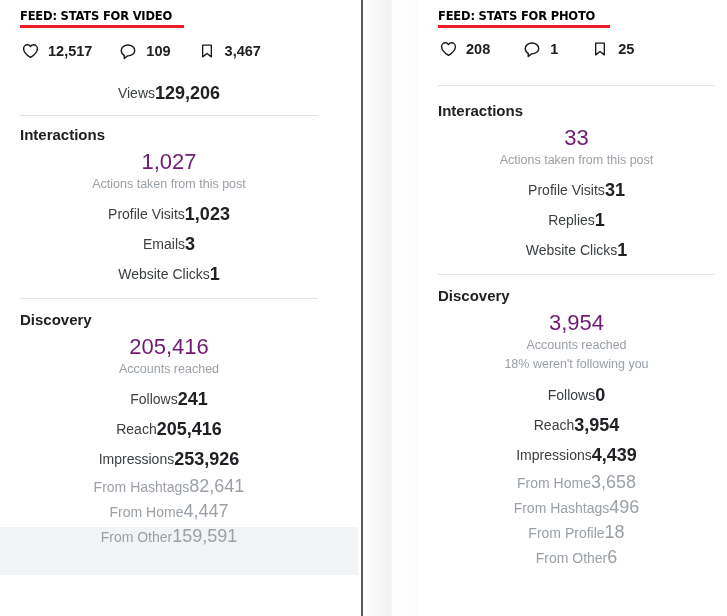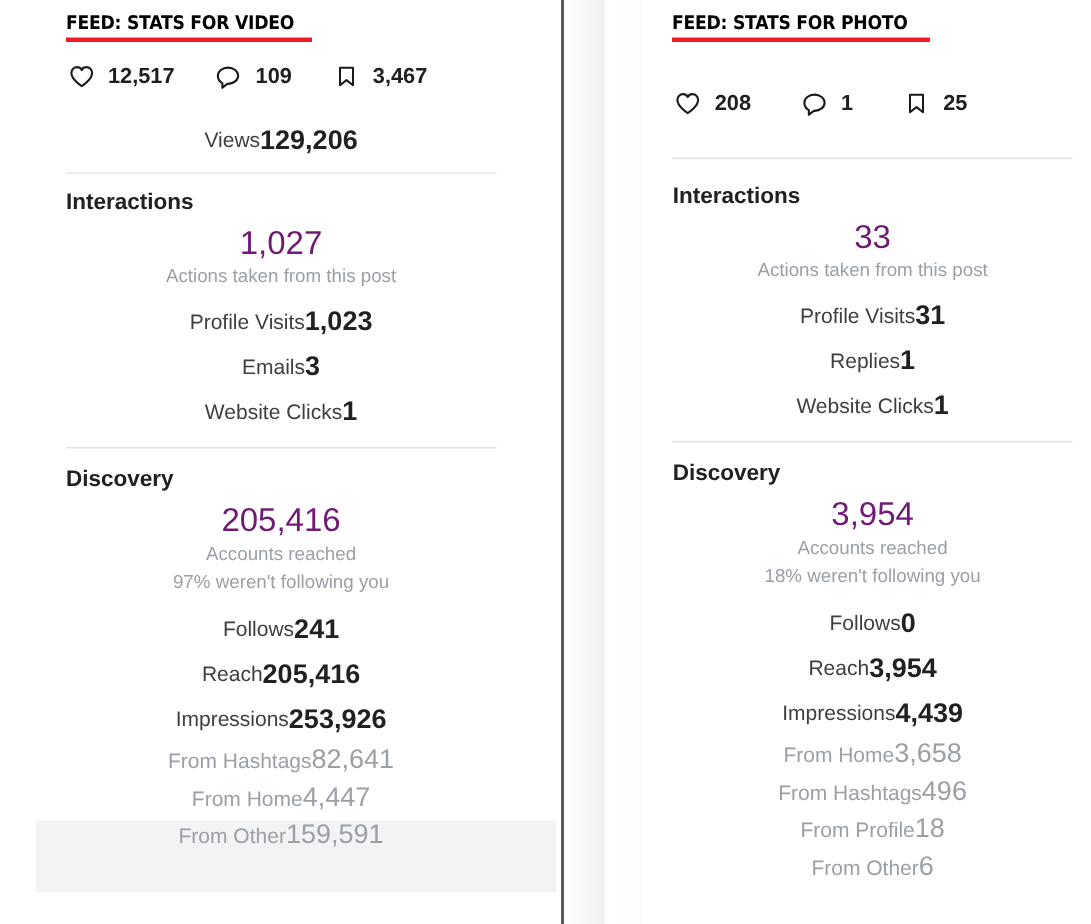--- a/index.html
+++ b/index.html
@@ -26,21 +26,20 @@
   .panel {
     position: relative;
     height: 616px;
     background: #ffffff;
     box-sizing: border-box;
     overflow: hidden;
   }
   .panel-left {
     width: 358px;
     padding: 0 40px 0 20px;
-    margin-left: 24px;
   }
   .divider-wrap {
     width: 60px;
     position: relative;
     height: 616px;
     background: linear-gradient(to right, #ffffff 0%, #f2f2f2 55%, #ffffff 58%, #fcfcfc 100%);
   }
   .divider-line {
     position: absolute;
     left: 3px;
@@ -243,21 +242,20 @@
     <div class="row">
       <span class="label">Website Clicks</span>
       <span class="value">1</span>
     </div>
 
     <div class="hr tight"></div>
 
     <div class="section-title">Discovery</div>
     <div class="big-number">205,416</div>
     <div class="caption">Accounts reached</div>
-    <div class="caption2">97% weren't following you</div>
     <div class="list-gap"></div>
 
     <div class="rows-wrap">
       <div class="highlight-band" style="top:143px;height:48px;left:-20px;right:-40px;"></div>
 
       <div class="row">
         <span class="label">Follows</span>
         <span class="value">241</span>
       </div>
       <div class="row">
@@ -288,21 +286,21 @@
     <div class="divider-line"></div>
   </div>
 
   <div class="panel panel-right">
 
     <div class="title-block">
       <div class="title">FEED: STATS FOR PHOTO</div>
       <div class="title-underline right"></div>
     </div>
 
-    <div class="eng-row" style="margin-top:28px;">
+    <div class="eng-row" style="margin-top:8px;">
       <div class="eng-item">
         <span class="ico">
           <svg width="19" height="18" viewBox="0 0 24 24" fill="none" stroke="#1a1a1a" stroke-width="1.9" stroke-linecap="round" stroke-linejoin="round">
               <path d="M12 20.5C12 20.5 2.8 14.8 2.8 8.9C2.8 5.9 5.1 3.7 7.9 3.7C9.7 3.7 11.2 4.7 12 6.1C12.8 4.7 14.3 3.7 16.1 3.7C18.9 3.7 21.2 5.9 21.2 8.9C21.2 14.8 12 20.5 12 20.5Z"></path>
             </svg>
         </span>
         <span class="val">208</span>
       </div>
       <div class="eng-gap-a" style="width:32px"></div>
       <div class="eng-item">

